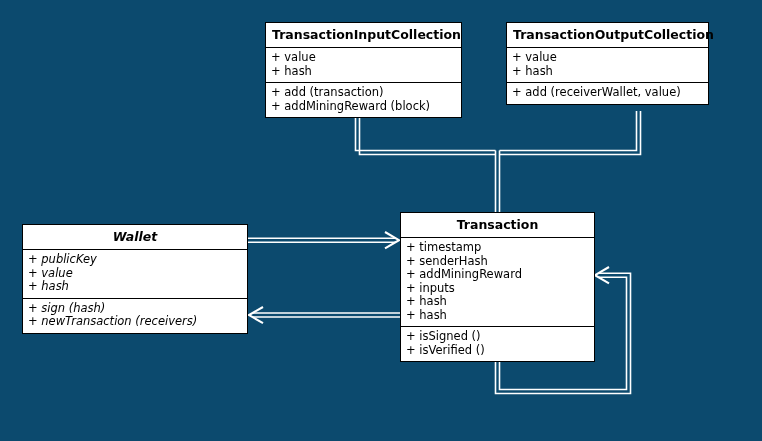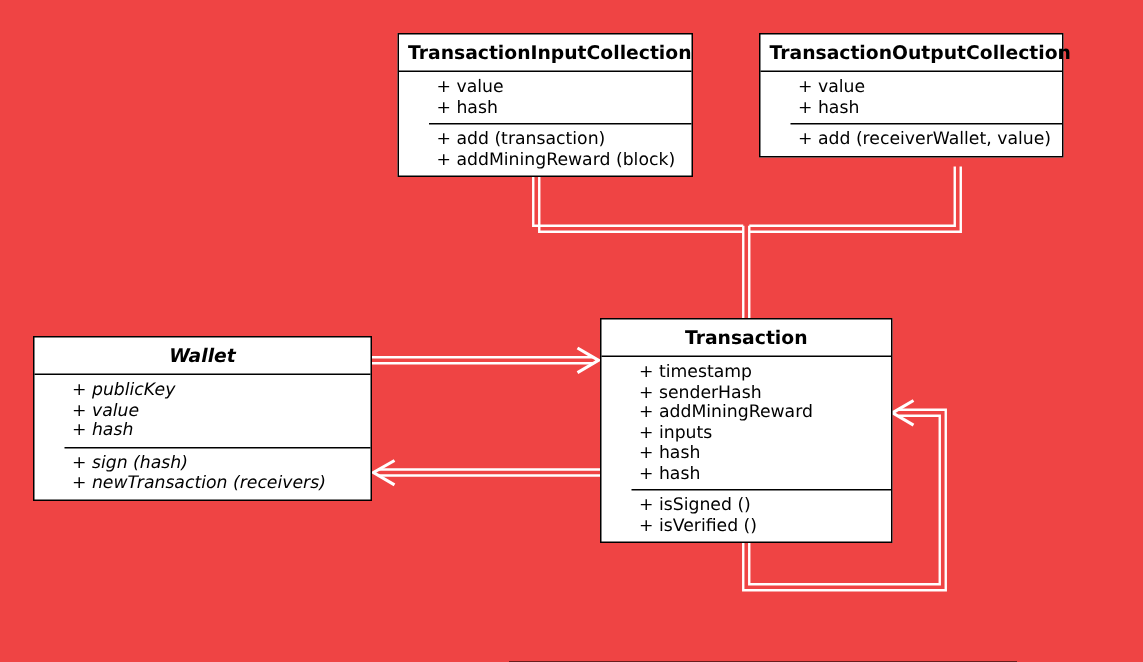--- a/index.html
+++ b/index.html
@@ -8,21 +8,21 @@
     padding: 0;
     background: #000000;
   }
   body {
     font-family: "DejaVu Sans", "Liberation Sans", sans-serif;
   }
   #diagram-canvas {
     position: relative;
     width: 762px;
     height: 441px;
-    background: #ef4444;
+    background: #0c4a6e;
     overflow: hidden;
   }
   #connector-layer {
     position: absolute;
     left: 0;
     top: 0;
     width: 762px;
     height: 441px;
     pointer-events: none;
   }
@@ -39,21 +39,20 @@
     font-weight: bold;
     font-size: 12.5px;
     line-height: 14px;
     padding: 5px 6px 5px 6px;
     border-bottom: 1px solid #000000;
     white-space: nowrap;
   }
   .uml-compartment {
     padding: 3px 5px 4px 5px;
     box-sizing: border-box;
-    margin-left: 20px;
   }
   .uml-attributes {
     border-bottom: 1px solid #000000;
   }
   .uml-row {
     font-size: 11.5px;
     line-height: 13.5px;
     white-space: nowrap;
   }
 </style>

